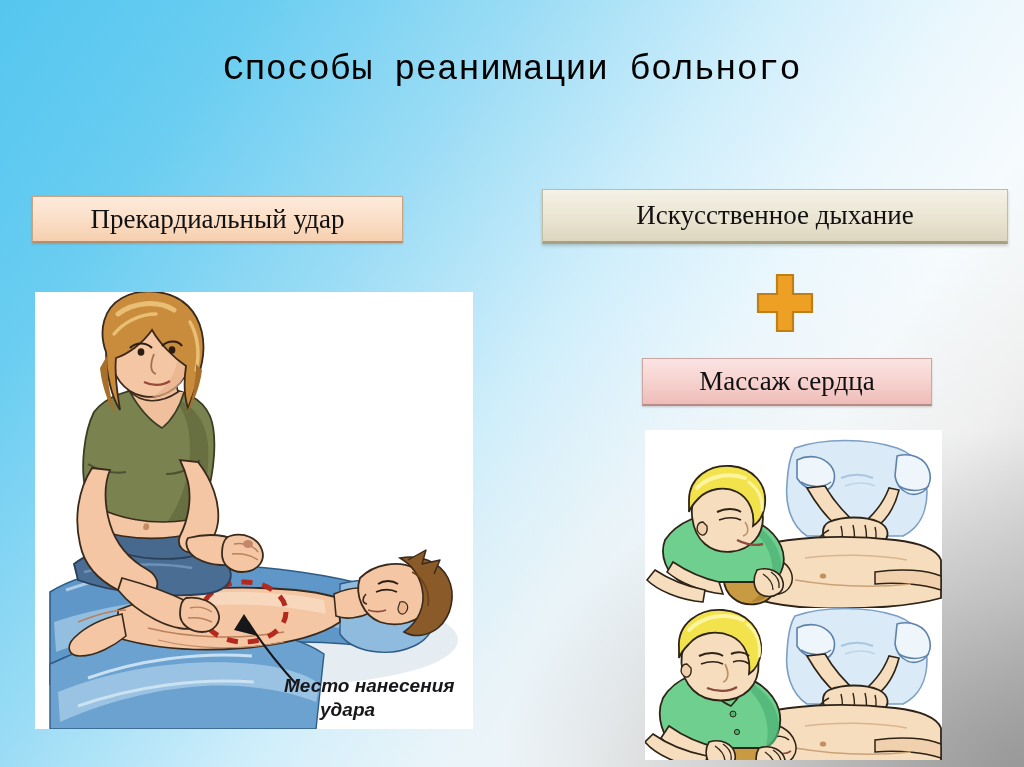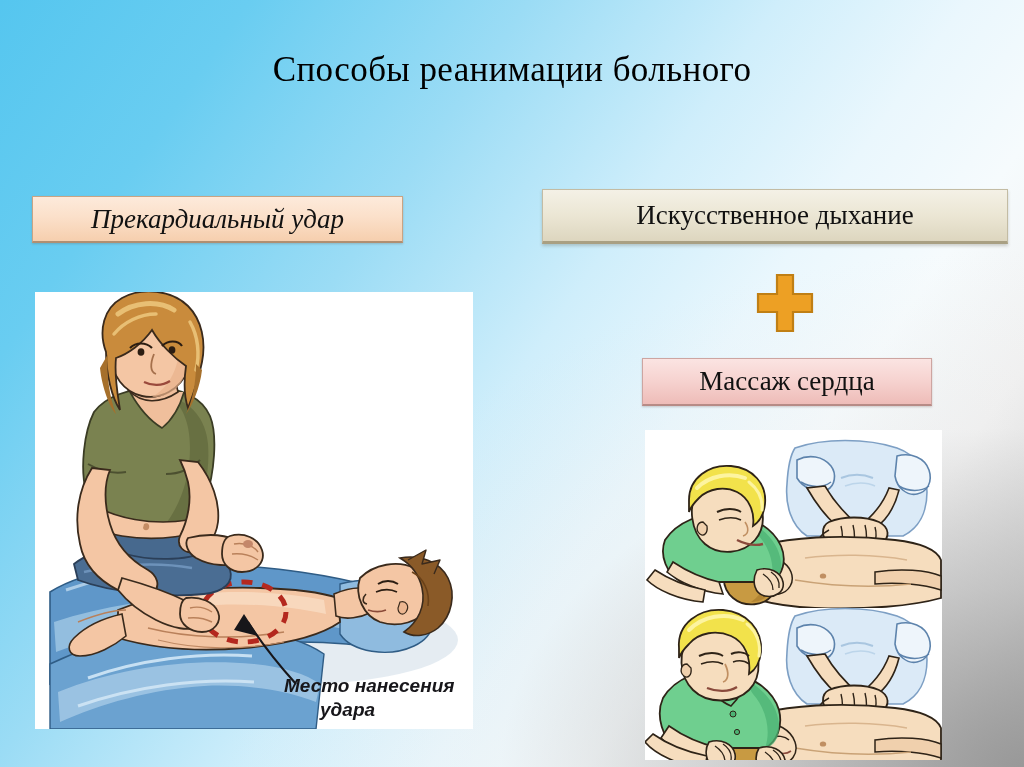--- a/index.html
+++ b/index.html
@@ -22,21 +22,21 @@
     overflow: hidden;
   }
 
   
   .slide-title {
     position: absolute;
     left: 0;
     top: 50px;
     width: 1024px;
     text-align: center;
-    font-family: Liberation Serif, serif;
+    font-family: Liberation Mono, monospace;
     font-size: 35px;
     color: #000000;
     letter-spacing: 0.4px;
     white-space: nowrap;
   }
 
   
   .label-box {
     position: absolute;
     box-sizing: border-box;
@@ -50,21 +50,20 @@
   .label-peach {
     left: 32px;
     top: 196px;
     width: 371px;
     height: 47px;
     font-size: 27px;
     background: linear-gradient(180deg, #fdeadb 0%, #fbe0ca 45%, #f6cfae 100%);
     border: 1px solid #c9a484;
     border-bottom: 2px solid #b08f72;
     box-shadow: 0 1px 2px rgba(90,70,50,0.25);
-    font-style: italic;
   }
   .label-beige {
     left: 542px;
     top: 189px;
     width: 466px;
     height: 55px;
     font-size: 27px;
     background: linear-gradient(180deg, #f4f1e6 0%, #ebe6d4 50%, #ddd6bf 100%);
     border: 1px solid #c3bca4;
     border-bottom: 3px solid #a9a083;

